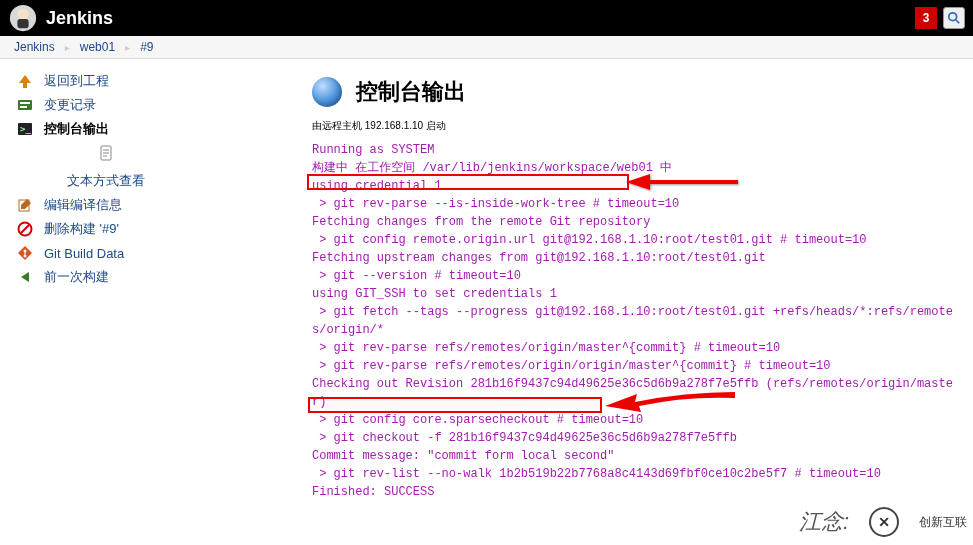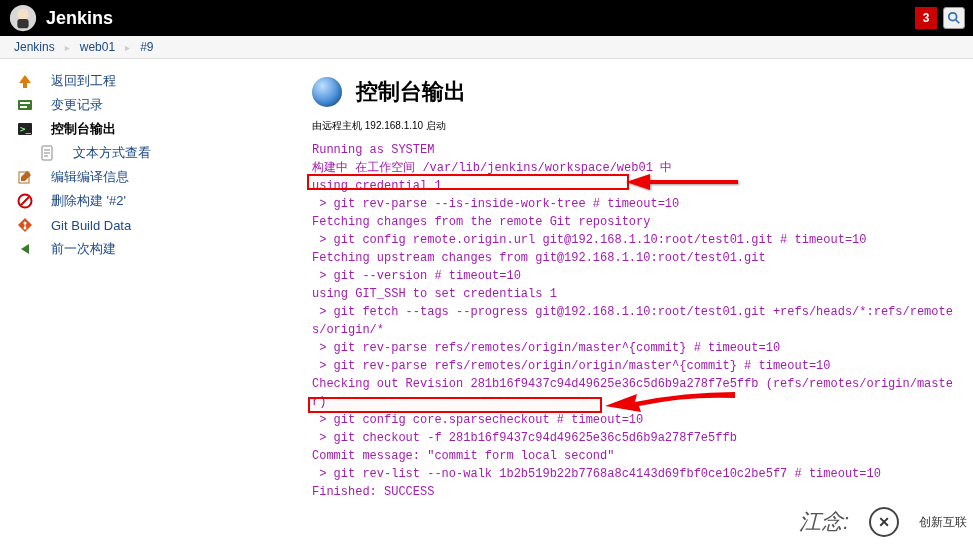--- a/index.html
+++ b/index.html
@@ -8,23 +8,23 @@
 .header .logo { width: 30px; height: 30px; margin-right: 8px; }
 .header .title { color: #fff; font-size: 18px; font-weight: bold; }
 .header .spacer { flex: 1; }
 .header .notif { background: #c00; color: #fff; font-weight: bold; width: 22px; height: 22px; display: flex; align-items: center; justify-content: center; margin-right: 6px; font-size: 12px; }
 .header .search { width: 22px; height: 22px; border: 1px solid #999; background: #f0f0f0; display: flex; align-items: center; justify-content: center; border-radius: 3px; }
 .breadcrumbs { background: #f6f6f6; border-bottom: 1px solid #ddd; padding: 4px 14px; font-size: 12px; color: #555; display: flex; align-items: center; gap: 10px; }
 .breadcrumbs a { color: #204a87; text-decoration: none; }
 .breadcrumbs .sep { color: #ccc; font-size: 10px; }
 .layout { display: flex; }
 .sidebar { width: 180px; padding: 10px 4px 10px 14px; }
-.sidebar .task { display: flex; align-items: center; padding: 3px 2px; font-size: 13px; color: #204a87; cursor: pointer; gap: 17px; }
+.sidebar .task { display: flex; align-items: center; padding: 3px 2px; font-size: 13px; color: #204a87; cursor: pointer; gap: 10px; }
 .sidebar .task.active { font-weight: bold; color: #000; }
-.sidebar .task.child { padding-left: 24px; }
+.sidebar .task.child { padding-left: 24px; flex-direction: column; }
 .sidebar .task .ic { width: 18px; height: 18px; display: flex; align-items: center; justify-content: center; flex-shrink: 0; }
 .main { flex: 1; padding: 18px 10px 10px 132px; position: relative; }
 .page-title { display: flex; align-items: center; gap: 14px; margin-bottom: 12px; }
 .orb { width: 30px; height: 30px; border-radius: 50%; background: radial-gradient(circle at 35% 30%, #bfe0ff 0%, #4a90d9 55%, #1b5fa0 100%); box-shadow: inset -2px -2px 4px rgba(0,0,0,.2); }
 .page-title h1 { font-size: 22px; font-weight: bold; }
 .intro { font-size: 10px; margin-bottom: 8px; }
 .console { font-family: "Courier New", monospace; font-size: 12px; line-height: 1.5; white-space: pre; color: #a21caf; }
 .console div { white-space: pre-wrap; word-break: break-all; }
 .highlight-box { position: absolute; border: 2px solid #e00; background: rgba(255,0,0,0.02); pointer-events: none; }
 .hb1 { left: 307px; top: 174px; width: 322px; height: 16px; }
@@ -113,21 +113,21 @@
         </span>
         <span>编辑编译信息</span>
       </div>
       <div class="task">
         <span class="ic">
           <svg width="16" height="16" viewBox="0 0 16 16">
             <circle cx="8" cy="8" r="6.5" stroke="#c00" stroke-width="2" fill="none"></circle>
             <line x1="4" y1="12" x2="12" y2="4" stroke="#c00" stroke-width="2"></line>
           </svg>
         </span>
-        <span>删除构建 '#2'</span>
+        <span>删除构建 '#9'</span>
       </div>
       <div class="task">
         <span class="ic">
           <svg width="16" height="16" viewBox="0 0 16 16">
             <path d="M8 1 L15 8 L8 15 L1 8 Z" fill="#d9531e"></path>
             <circle cx="8" cy="6" r="1.5" fill="#fff"></circle>
             <circle cx="8" cy="11" r="1.5" fill="#fff"></circle>
             <line x1="8" y1="6" x2="8" y2="11" stroke="#fff"></line>
           </svg>
         </span>

